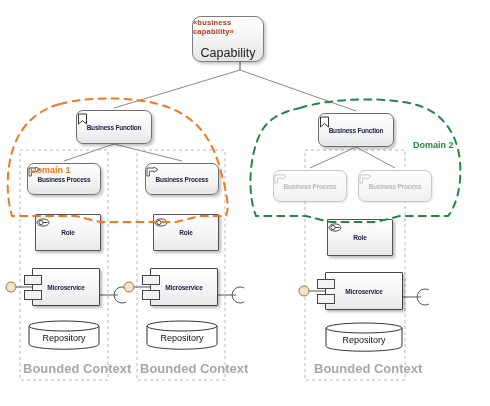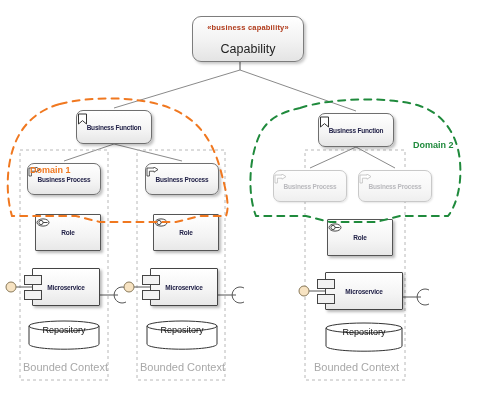--- a/index.html
+++ b/index.html
@@ -46,24 +46,24 @@
   .sqbox .t{font-size:6.5px;color:#232349;font-weight:bold;letter-spacing:-0.2px;}
 
   .msbox{
     background:linear-gradient(180deg,#ffffff 0%,#f4f4f4 60%,#e8e8e8 100%);
     border:1px solid #444;border-radius:1px;
     box-shadow:2px 2px 3px rgba(0,0,0,0.28);
     display:flex;align-items:center;justify-content:center;
   }
   .msbox .t{font-size:6.5px;color:#232349;font-weight:bold;letter-spacing:-0.2px;}
 
-  .repo{display:flex;justify-content:center;}
+  .repo{display:flex;align-items:center;justify-content:center;}
   .repo .t{font-size:9px;color:#111;position:relative;z-index:2;}
 
-  .ctxlabel{font-size:11px;color:#a8a8a8;}
+  .ctxlabel{font-size:13px;color:#a8a8a8;font-weight:bold;}
   .domlabel{font-size:9px;font-weight:bold;}
 
   .icon{position:absolute;}
 </style>
 </head>
 <body>
 
 <div id="canvas">
 
   <svg class="layer-edges" viewBox="0 0 490 406">
@@ -116,21 +116,21 @@
     <path fill="none" stroke="#f07820" stroke-width="2" stroke-dasharray="7,6" stroke-linecap="round" d="M60,104 C90,96 140,96 170,108 C198,119 212,140 220,168
              C226,190 230,206 226,216
              L200,216 L176,222 L100,222 L76,216 L12,216
              C6,196 6,168 14,146 C22,124 38,110 60,104 Z"></path>
     <path fill="none" stroke="#1f8a3c" stroke-width="2" stroke-dasharray="7,6" stroke-linecap="round" d="M300,108 C330,98 390,96 420,106 C444,114 458,136 460,162
              C462,186 456,206 448,216
              L400,216 L376,222 L330,222 L306,216 L256,216
              C248,196 248,160 260,134 C268,118 282,112 300,108 Z"></path>
   </svg>
 
-  <div class="node cap" style="left:192px;top:16px;width:112px;height:46px;">
+  <div class="node cap" style="left:192px;top:16px;width:72px;height:46px;">
     <span class="stereo">«business capability»</span>
     <span class="title">Capability</span>
   </div>
 
   <div class="node rbox" style="left:76px;top:110px;width:76px;height:34px;">
     <span class="t">Business Function</span>
     <svg class="icon" style="right:3px;top:2px;width:11px;height:13px;" viewBox="0 0 11 13">
       <path d="M1.5,1 L9.5,1 L9.5,11 L5.5,7.6 L1.5,11 Z" fill="#ffffff" stroke="#333" stroke-width="1"></path>
     </svg>
   </div>

